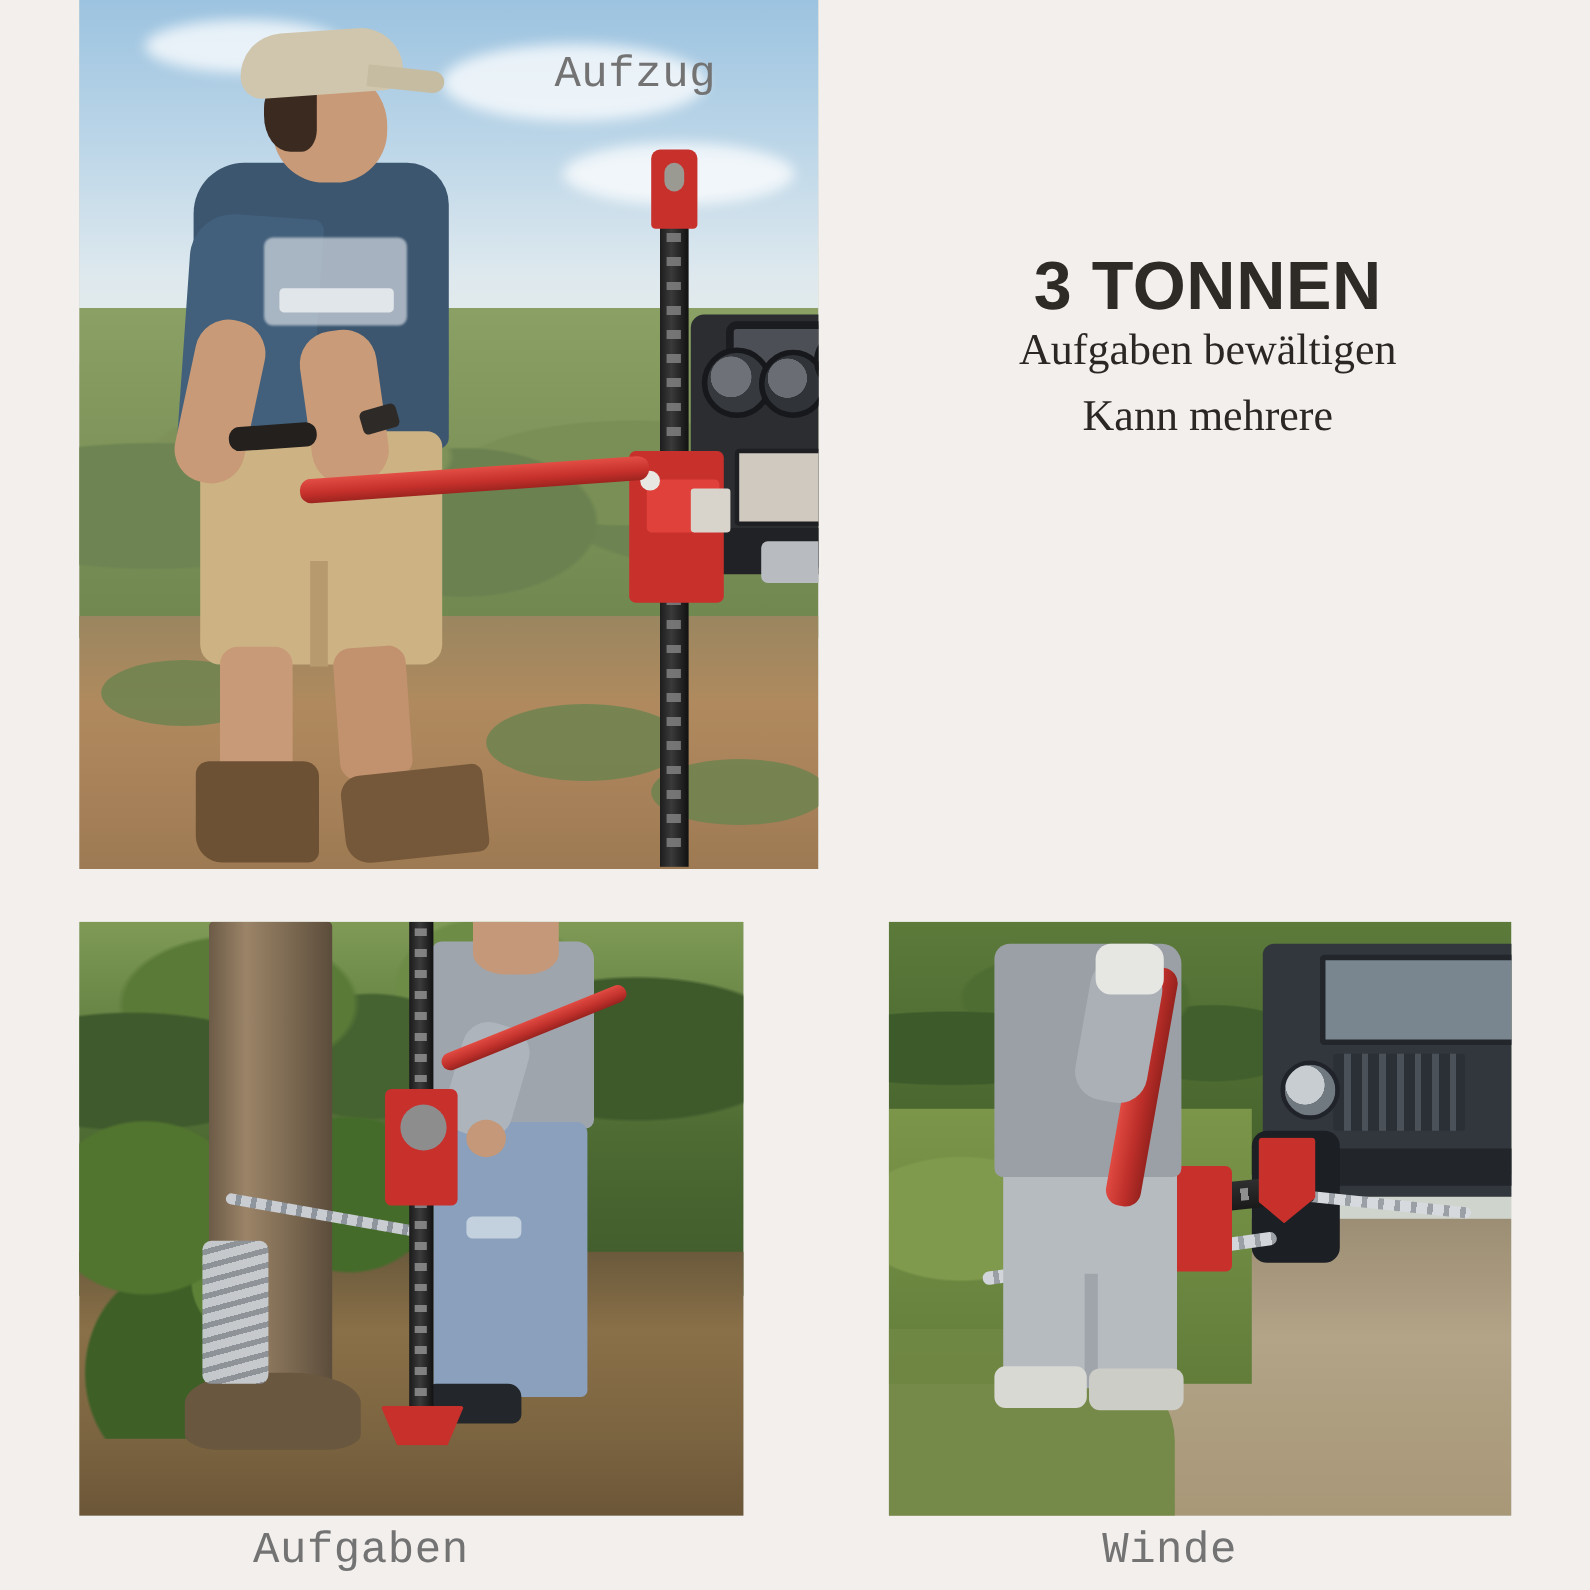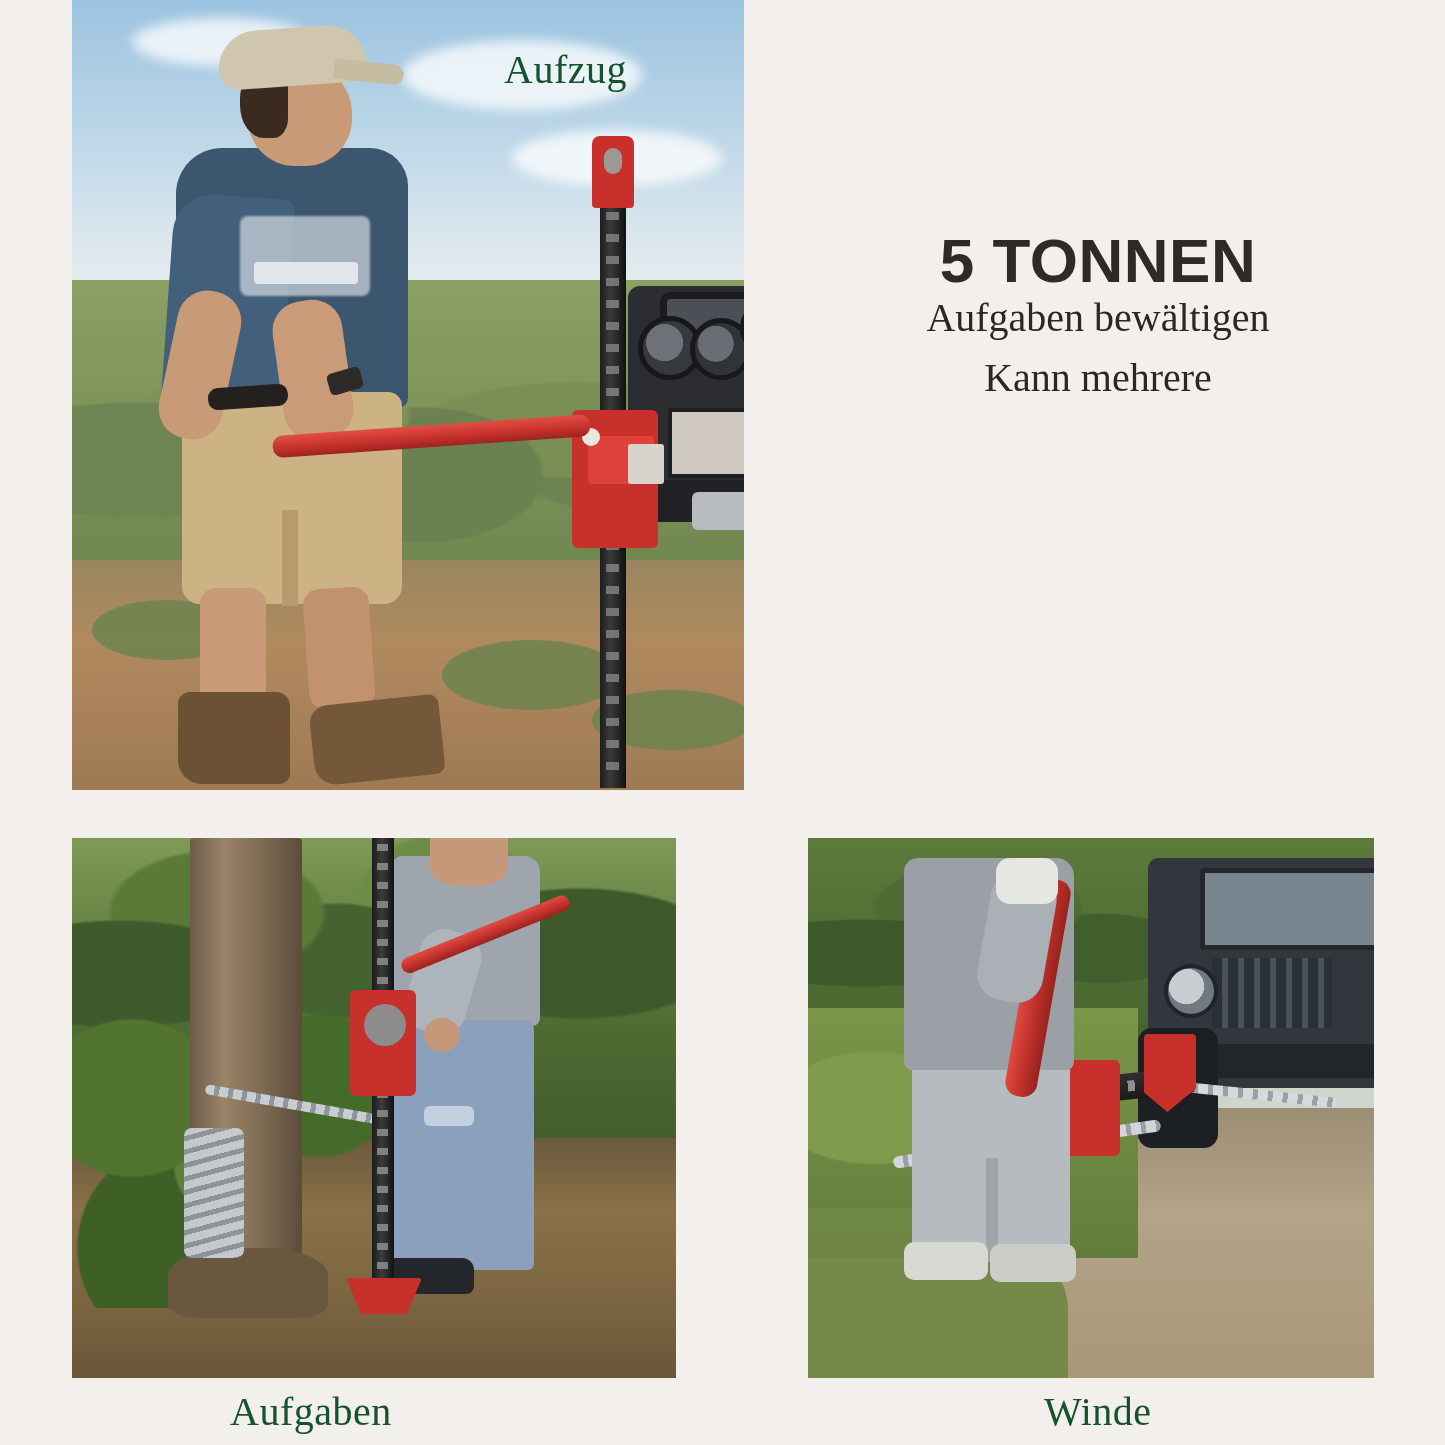--- a/index.html
+++ b/index.html
@@ -414,29 +414,29 @@
   .pc-jacket { position: absolute; left: 96px; top: 20px; width: 170px; height: 212px; background: #9ba0a6; border-radius: 14px 18px 8px 8px; }
   .pc-arm { position: absolute; left: 176px; top: 34px; width: 66px; height: 130px; background: #aab0b6; border-radius: 26px; transform: rotate(10deg); }
   .pc-pants { position: absolute; left: 104px; top: 222px; width: 158px; height: 200px; background: #b6bbc0; border-radius: 10px; }
   .pc-pants-split { position: absolute; left: 178px; top: 320px; width: 12px; height: 104px; background: #9fa5ab; }
   .pc-shoe1 { position: absolute; left: 96px; top: 404px; width: 84px; height: 38px; background: #d9d9d4; border-radius: 10px; }
   .pc-shoe2 { position: absolute; left: 182px; top: 406px; width: 86px; height: 38px; background: #cdcdc8; border-radius: 10px; }
 
   
   .caption {
     position: absolute;
-    font-family: Liberation Serif, serif;
-    color: #14532d;
+    font-family: Liberation Mono, monospace;
+    color: #737373;
     font-size: 40px;
     letter-spacing: .5px;
     white-space: nowrap;
   }
   #cap-top  { left: 504px; top: 46px; }
   #cap-bl   { left: 230px; top: 1388px; }
-  #cap-br   { left: 1044px; top: 1388px; text-align: right; }
+  #cap-br   { left: 1002px; top: 1388px; text-align: right; }
 
   .headline-block {
     position: absolute;
     left: 810px;
     top: 228px;
     width: 576px;
     text-align: center;
   }
   .headline {
     font-family: "Liberation Sans", sans-serif;
@@ -567,18 +567,18 @@
     <div class="br-handle"></div>
     <div class="pc-arm"></div>
     <div class="pc-glove"></div>
   </div>
 
   <div class="caption" id="cap-top">Aufzug</div>
   <div class="caption" id="cap-bl">Aufgaben</div>
   <div class="caption" id="cap-br">Winde</div>
 
   <div class="headline-block">
-    <div class="headline">5 TONNEN</div>
+    <div class="headline">3 TONNEN</div>
     <div class="subline" style="margin-top:0;">Aufgaben bewältigen</div>
     <div class="subline">Kann mehrere</div>
   </div>
 
 </div>
 
 </body></html>

